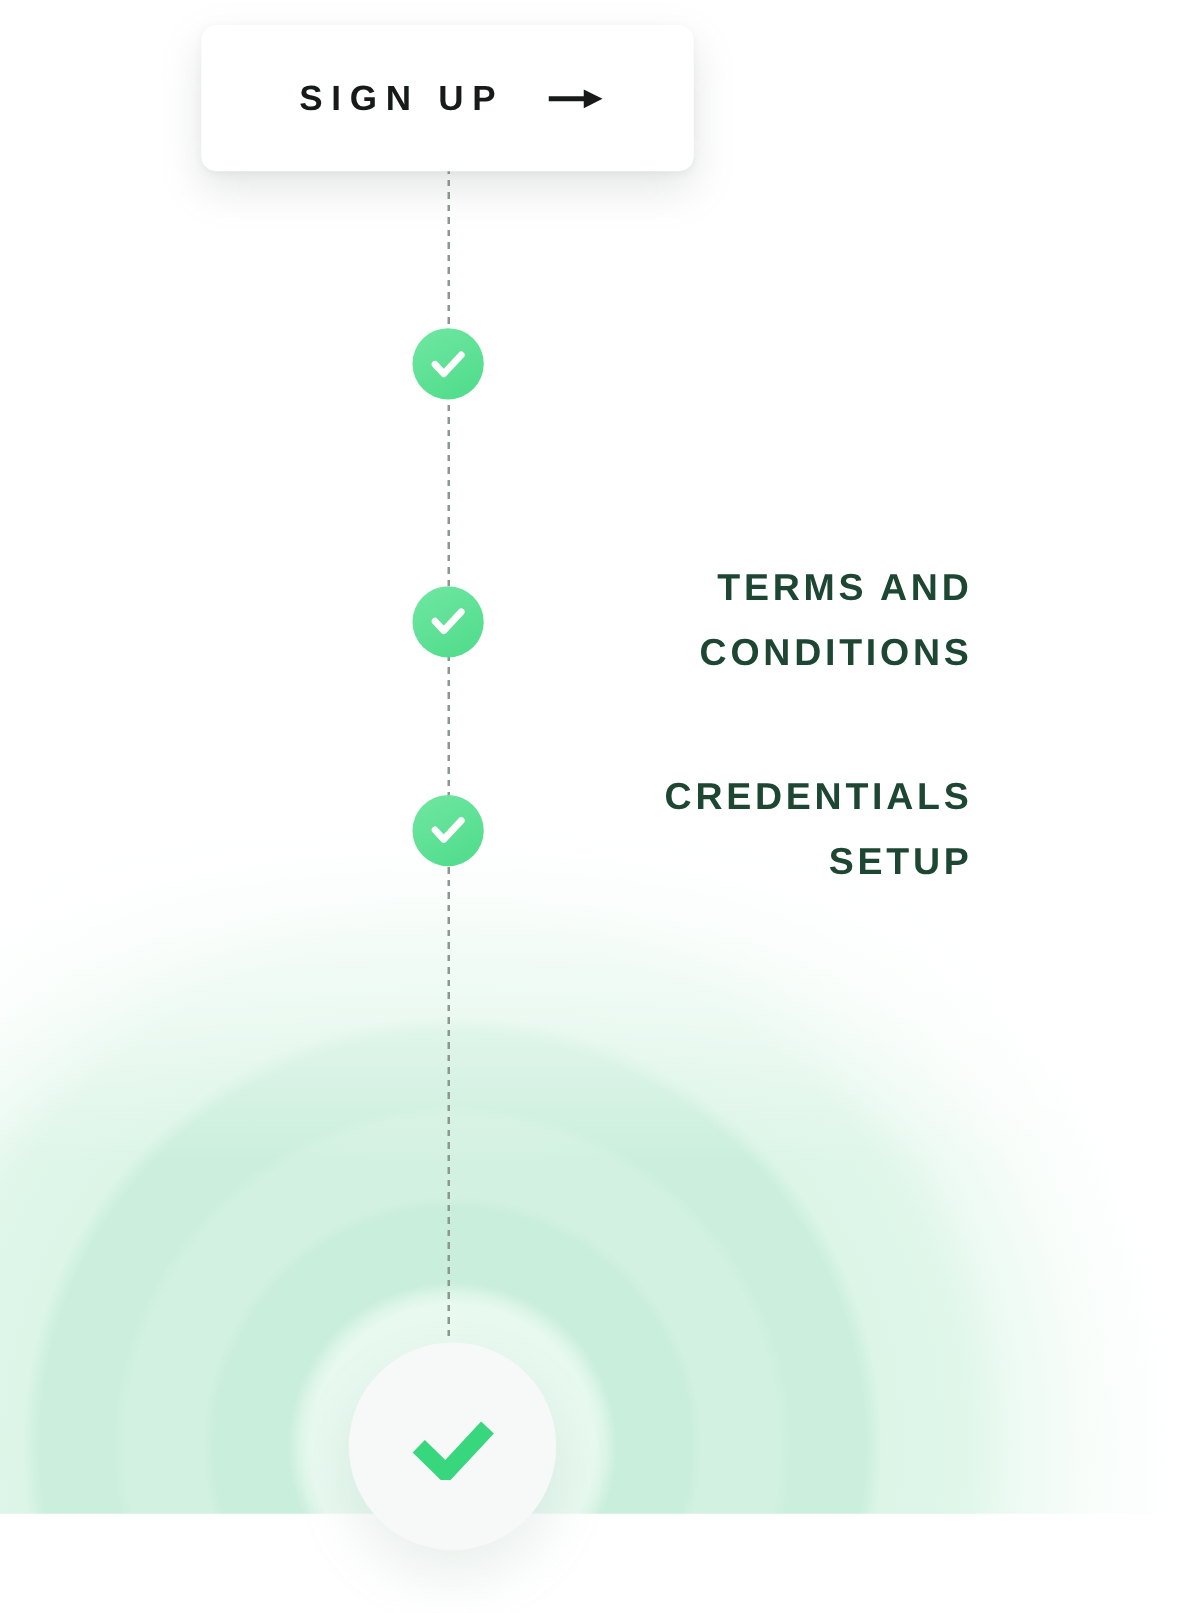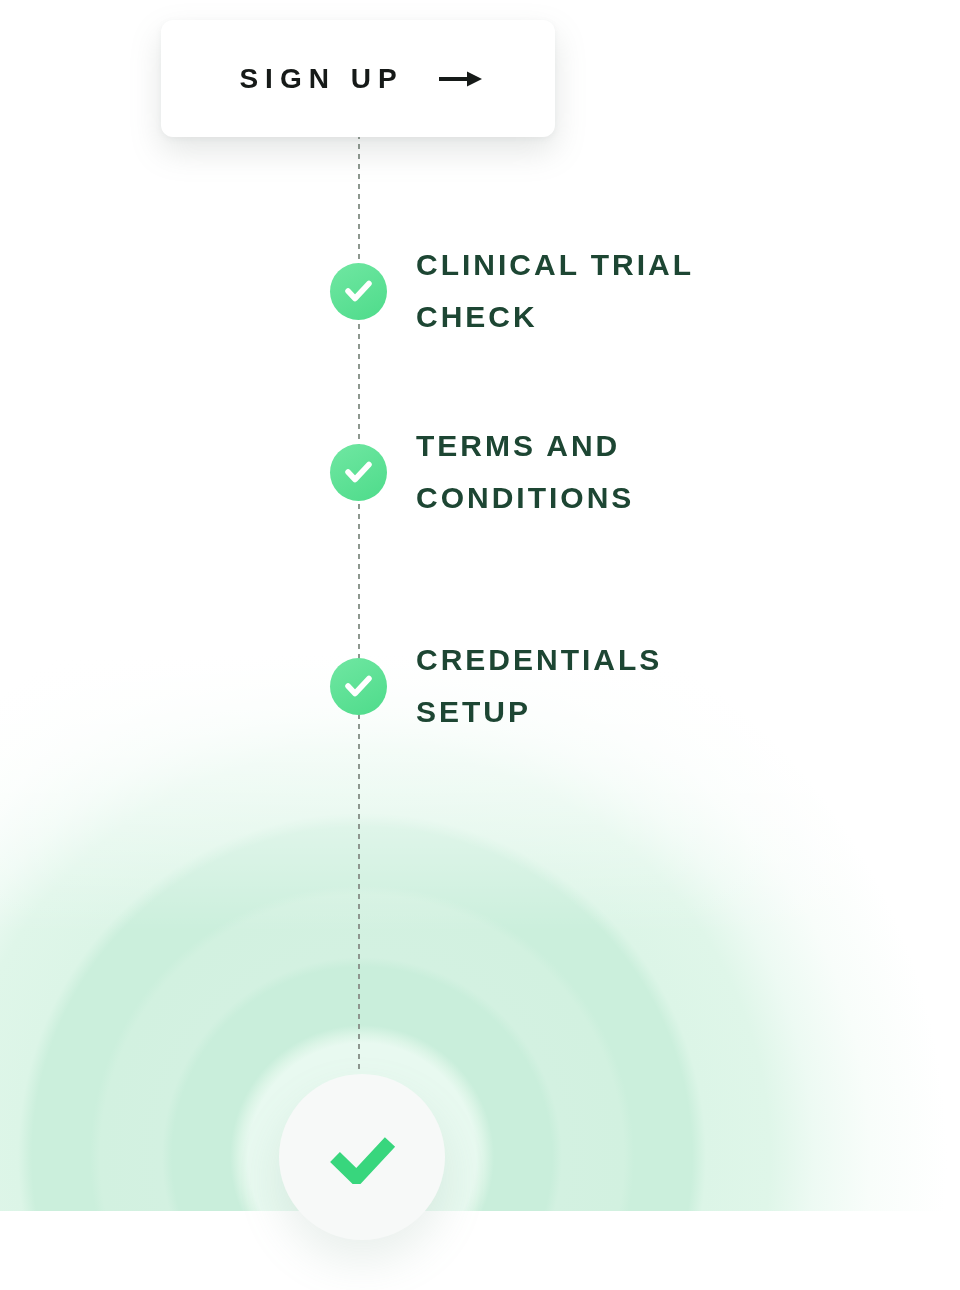--- a/index.html
+++ b/index.html
@@ -7,20 +7,21 @@
   body {
     font-family: "Liberation Sans", "DejaVu Sans", sans-serif;
     background: #ffffff;
     overflow: hidden;
   }
   .canvas {
     position: relative;
     width: 960px;
     height: 1211px;
     background: #ffffff;
+    text-align: right;
   }
 
   
   .glow {
     position: absolute;
     inset: 0;
     background:
       linear-gradient(180deg, #ffffff 0%, #ffffff 54%, rgba(255,255,255,0) 77%),
       radial-gradient(circle at 362px 1157px,
         #e8f9f0 0px,  #e8f9f0 114px,
@@ -153,33 +154,32 @@
       <polygon points="29,3.5 44,11 29,18.5"></polygon>
     </svg>
   </div>
 
   <div class="step" style="top:291px">
     <div class="step-circle">
       <svg class="check-sm" viewBox="0 0 27 22">
         <polyline points="3,11 10,18.5 24,3.5"></polyline>
       </svg>
     </div>
-    <div class="step-label">CLINICAL TRIAL CHECK</div>
   </div>
 
-  <div class="step" style="top:472px">
+  <div class="step" style="top:497px">
     <div class="step-circle">
       <svg class="check-sm" viewBox="0 0 27 22">
         <polyline points="3,11 10,18.5 24,3.5"></polyline>
       </svg>
     </div>
     <div class="step-label">TERMS AND CONDITIONS</div>
   </div>
 
-  <div class="step" style="top:686px">
+  <div class="step" style="top:664px">
     <div class="step-circle">
       <svg class="check-sm" viewBox="0 0 27 22">
         <polyline points="3,11 10,18.5 24,3.5"></polyline>
       </svg>
     </div>
     <div class="step-label">CREDENTIALS SETUP</div>
   </div>
 
 
   <div class="final-circle">

